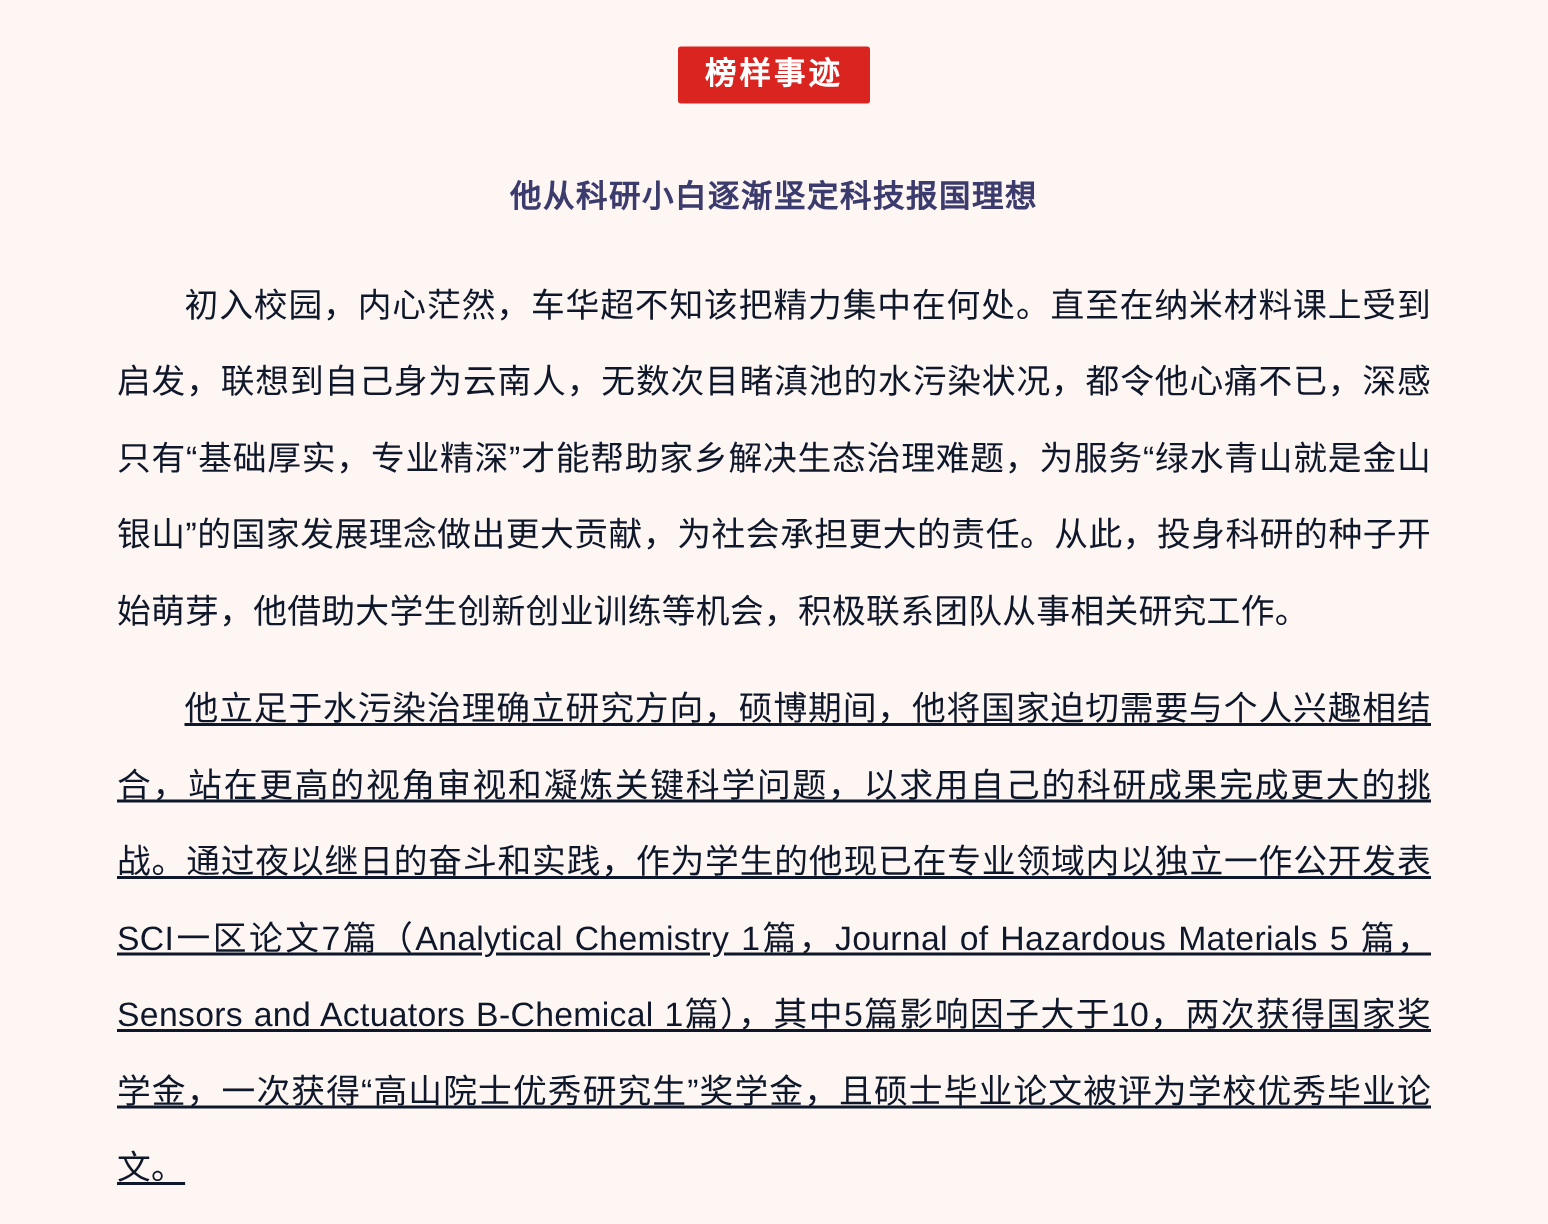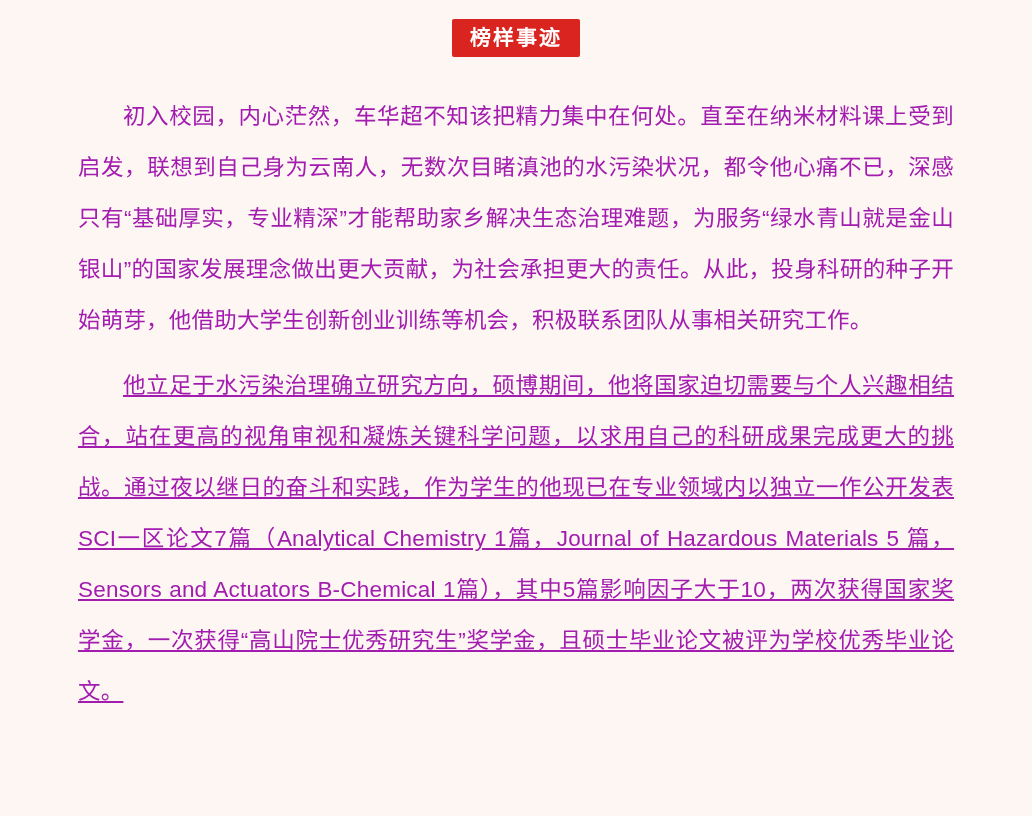--- a/index.html
+++ b/index.html
@@ -12,21 +12,21 @@
     height: 816px;
     background: #fdf6f2;
     font-family: "Liberation Sans", "DejaVu Sans", sans-serif;
     overflow: hidden;
   }
   .page {
     position: relative;
     width: 1032px;
     height: 816px;
     box-sizing: border-box;
-    padding: 4px 78px;
+    padding: 16px 78px;
     background: #fdf6f2;
   }
   .badge-row {
     display: flex;
     justify-content: center;
     padding-top: 15px;
   }
   .badge {
     display: inline-block;
     background: #d9241f;
@@ -41,21 +41,21 @@
   .article-title {
     margin-top: 45px;
     text-align: center;
     color: #3c3b6e;
     font-size: 21px;
     font-weight: bold;
     letter-spacing: 1px;
   }
   .body-text {
     margin-top: 34px;
-    color: #a21caf;
+    color: #0f172a;
     font-size: 22.5px;
     line-height: 51px;
     text-align: justify;
     text-justify: inter-ideograph;
     letter-spacing: 0.2px;
   }
   .body-text p {
     margin: 0 0 14px 0;
     text-indent: 2em;
   }
@@ -66,19 +66,20 @@
 </style>
 </head>
 <body>
 
 <div class="page">
 
   <div class="badge-row">
     <span class="badge">榜样事迹</span>
   </div>
 
+  <h1 class="article-title">他从科研小白逐渐坚定科技报国理想</h1>
 
   <div class="body-text">
     <p>初入校园，内心茫然，车华超不知该把精力集中在何处。直至在纳米材料课上受到启发，联想到自己身为云南人，无数次目睹滇池的水污染状况，都令他心痛不已，深感只有“基础厚实，专业精深”才能帮助家乡解决生态治理难题，为服务“绿水青山就是金山银山”的国家发展理念做出更大贡献，为社会承担更大的责任。从此，投身科研的种子开始萌芽，他借助大学生创新创业训练等机会，积极联系团队从事相关研究工作。</p>
     <p>他立足于水污染治理确立研究方向，硕博期间，他将国家迫切需要与个人兴趣相结合，站在更高的视角审视和凝炼关键科学问题，以求用自己的科研成果完成更大的挑战。通过夜以继日的奋斗和实践，作为学生的他现已在专业领域内以独立一作公开发表SCI一区论文7篇（Analytical Chemistry 1篇，Journal of Hazardous Materials 5 篇，Sensors and Actuators B-Chemical 1篇），其中5篇影响因子大于10，两次获得国家奖学金，一次获得“高山院士优秀研究生”奖学金，且硕士毕业论文被评为学校优秀毕业论文。</p>
   </div>
 
 </div>
 
 </body></html>

